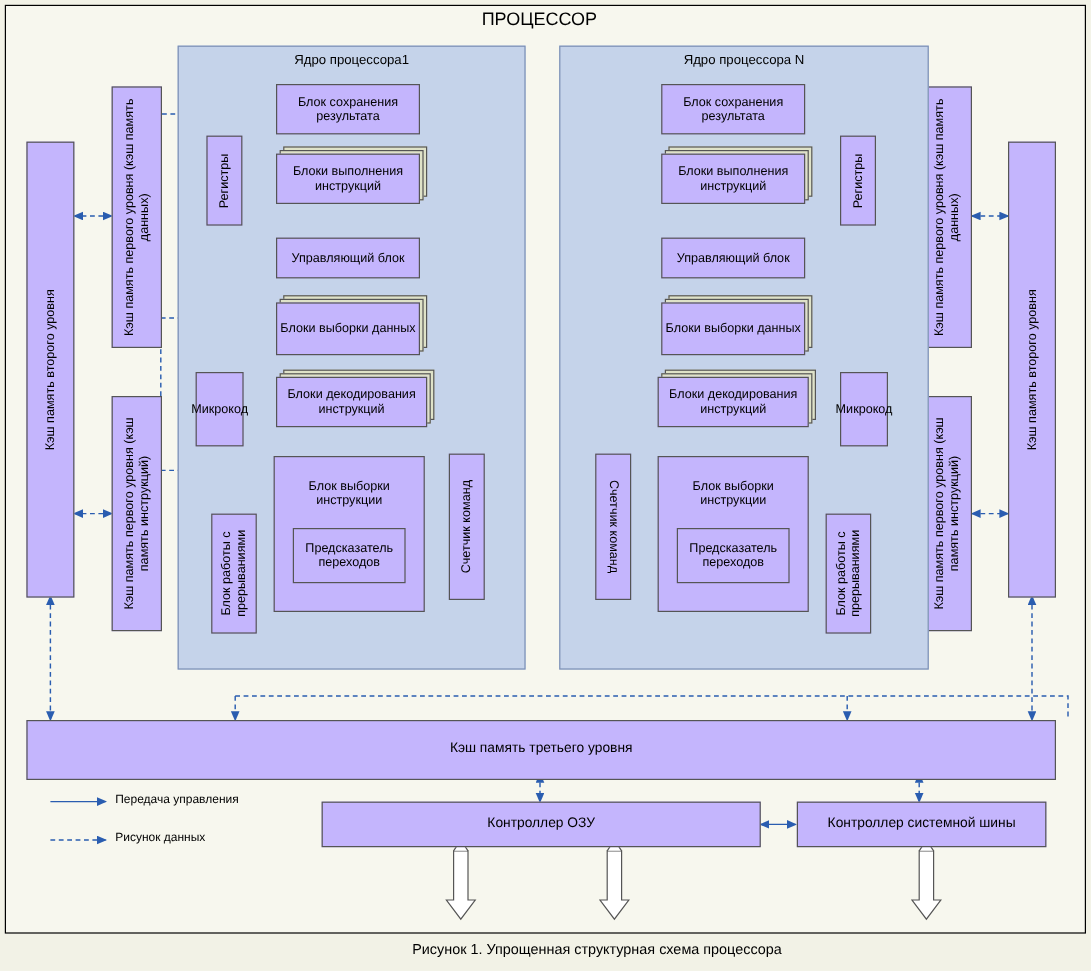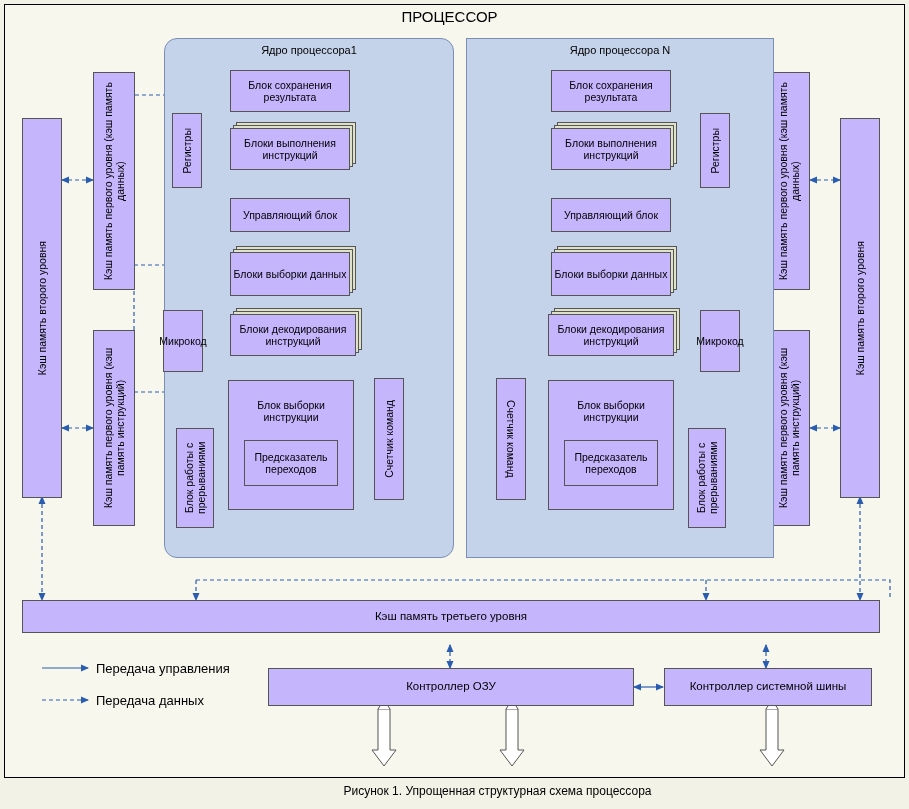--- a/index.html
+++ b/index.html
@@ -43,21 +43,21 @@
   }
   .stack-shadow{
     position:absolute;background:#dfe2c8;border:1px solid #555;box-sizing:border-box;
   }
   .proc-title{
     position:absolute;top:8px;left:0;width:899px;text-align:center;font-size:15px;
   }
   .caption{
     position:absolute;top:784px;left:0;width:909px;text-align:center;font-size:12px;margin-left:43px;
   }
-  .legend-text{position:absolute;font-size:13px;}
+  .legend-text{position:absolute;font-size:10px;}
 
   svg.wires{position:absolute;left:0;top:0;width:909px;height:809px;pointer-events:none;}
 </style>
 </head>
 <body>
 
 <div id="root">
   <div class="outer"></div>
 
   <div class="proc-title">ПРОЦЕССОР</div>
@@ -164,21 +164,21 @@
   <div class="box" style="left:840px;top:118px;width:40px;height:380px;">
     <span class="vert">Кэш память второго уровня</span>
   </div>
   <div class="box" style="left:768px;top:72px;width:42px;height:218px;">
     <span class="vert">Кэш память первого уровня (кэш память данных)</span>
   </div>
   <div class="box" style="left:768px;top:330px;width:42px;height:196px;">
     <span class="vert">Кэш память первого уровня (кэш память инструкций)</span>
   </div>
 
-  <div class="core" style="left:164px;top:38px;width:290px;height:520px;border-radius:13px;">
+  <div class="core" style="left:148px;top:38px;width:290px;height:520px;">
     <div class="core-title">Ядро процессора1</div>
   </div>
 
   <div class="box" style="left:230px;top:70px;width:120px;height:42px;">
     <span>Блок сохранения результата</span>
   </div>
 
   <div class="stack-shadow" style="left:236px;top:122px;width:120px;height:42px;"></div>
   <div class="stack-shadow" style="left:233px;top:125px;width:120px;height:42px;"></div>
   <div class="box" style="left:230px;top:128px;width:120px;height:42px;">
@@ -270,28 +270,28 @@
   </div>
 
   <div class="box" style="left:496px;top:378px;width:30px;height:122px;">
     <span class="vert" style="transform:rotate(0deg);writing-mode:vertical-rl;">Счетчик команд</span>
   </div>
 
   <div class="box" style="left:688px;top:428px;width:38px;height:100px;">
     <span class="vert">Блок работы с прерываниями</span>
   </div>
 
-  <div class="box" style="left:22px;top:600px;width:858px;height:33px;font-size:11.5px;">
+  <div class="box" style="left:22px;top:600px;width:858px;height:50px;font-size:11.5px;">
     <span>Кэш память третьего уровня</span>
   </div>
 
   <div class="box" style="left:664px;top:668px;width:208px;height:38px;font-size:11.5px;">
     <span>Контроллер системной шины</span>
   </div>
   <div class="box" style="left:268px;top:668px;width:366px;height:38px;font-size:11.5px;">
     <span>Контроллер ОЗУ</span>
   </div>
 
   <div class="legend-text" style="left:96px;top:661px;">Передача управления</div>
-  <div class="legend-text" style="left:96px;top:693px;">Передача данных</div>
+  <div class="legend-text" style="left:96px;top:693px;">Рисунок данных</div>
 
   <div class="caption">Рисунок 1. Упрощенная структурная схема процессора</div>
 </div>
 
 </body></html>

